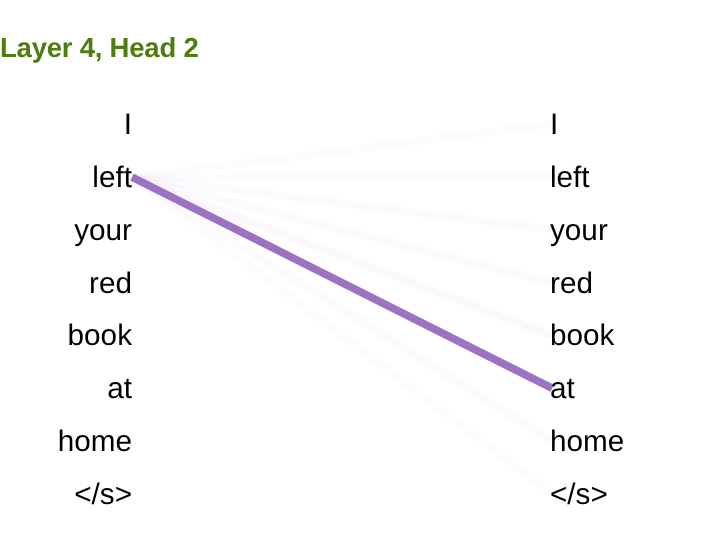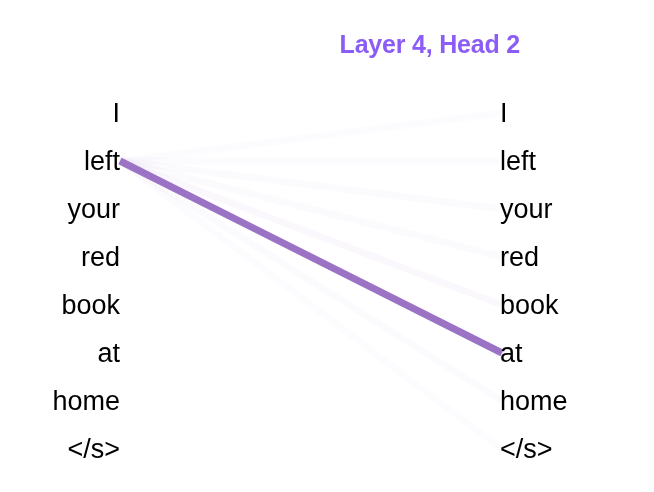--- a/index.html
+++ b/index.html
@@ -13,24 +13,24 @@
     height: 492px;
     background: #ffffff;
     font-family: "Liberation Sans", sans-serif;
     overflow: hidden;
   }
   #title {
     position: absolute;
     left: 0;
     top: 30px;
     width: 520px;
-    text-align: right;
+    text-align: left;
     font-size: 25px;
     font-weight: bold;
-    color: #8b5cf6;
+    color: #4d7c0f;
     letter-spacing: -0.2px;
   }
   .column {
     position: absolute;
     top: 0;
     width: 180px;
   }
   #left-column {
     left: -60px;
     width: 180px;

